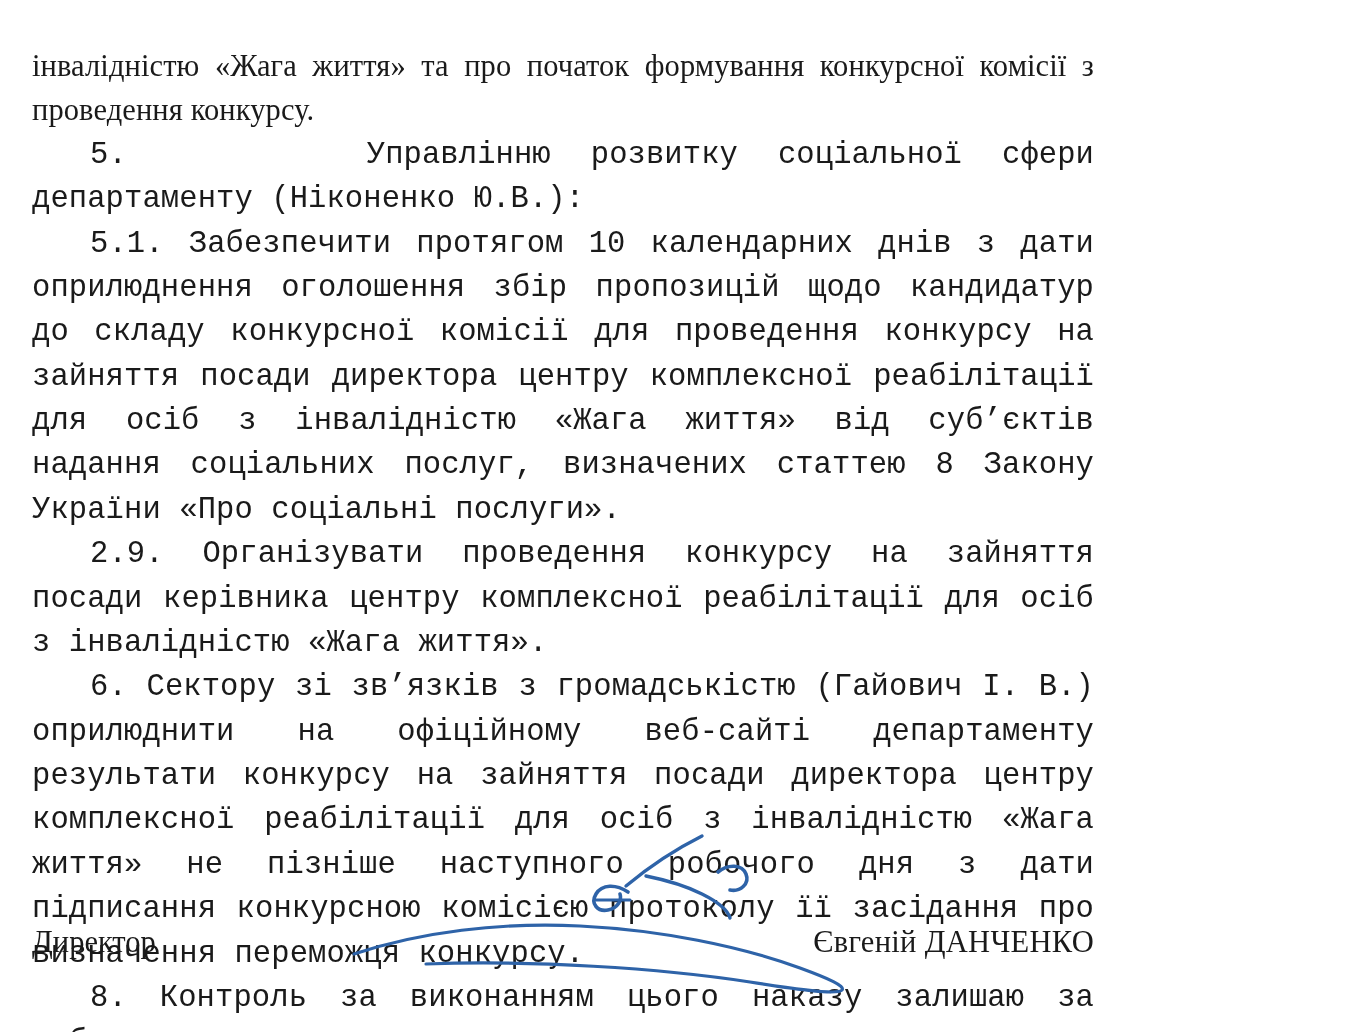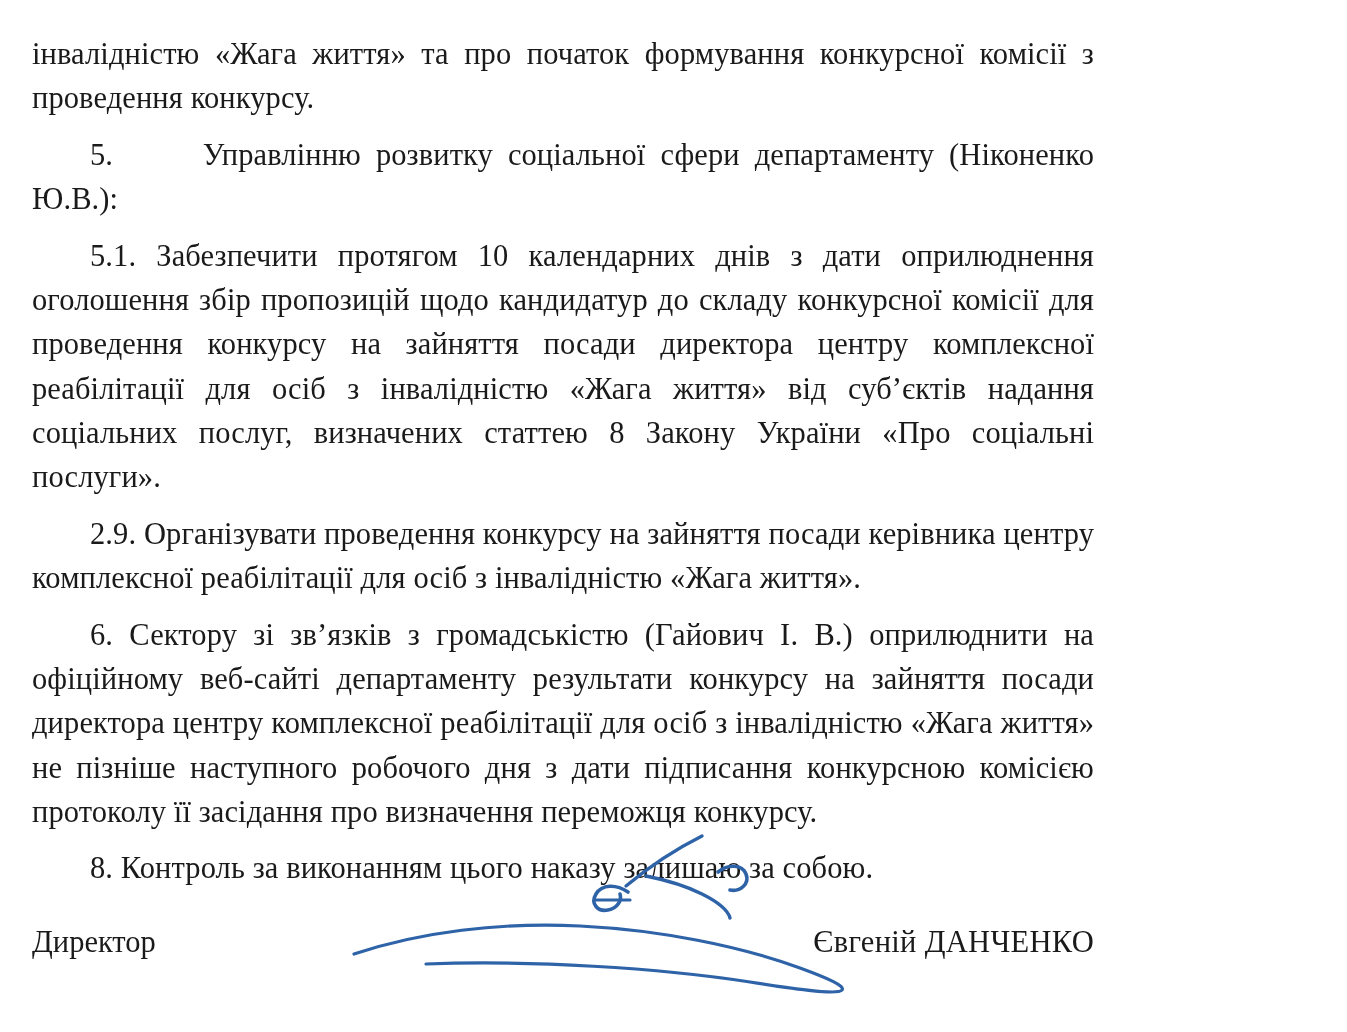--- a/index.html
+++ b/index.html
@@ -13,42 +13,43 @@
     font-family: "Liberation Serif", "DejaVu Serif", serif;
     color: #1a1a1a;
     overflow: hidden;
     position: relative;
   }
   .page {
     position: relative;
     width: 1142px;
     height: 1032px;
     box-sizing: border-box;
-    padding: 32px 48px 0 32px;
+    padding: 44px 48px 0 32px;
   }
   .doc-body {
     font-size: 30.5px;
     line-height: 1.455;
     text-align: justify;
     text-justify: inter-word;
     letter-spacing: 0.1px;
   }
   .para {
     margin: 0;
     text-align: justify;
     text-align-last: left;
   }
   .para.indent {
     text-indent: 58px;
   }
   .para.cont {
     text-indent: 0;
   }
   .para + .para {
-    margin-top: 12px;
+    margin-top: 0;
+    font-family: Liberation Mono, monospace;
   }
   .signature-block {
     position: absolute;
     left: 32px;
     right: 48px;
     bottom: 72px;
     display: flex;
     align-items: baseline;
     justify-content: space-between;
     font-size: 30.5px;

